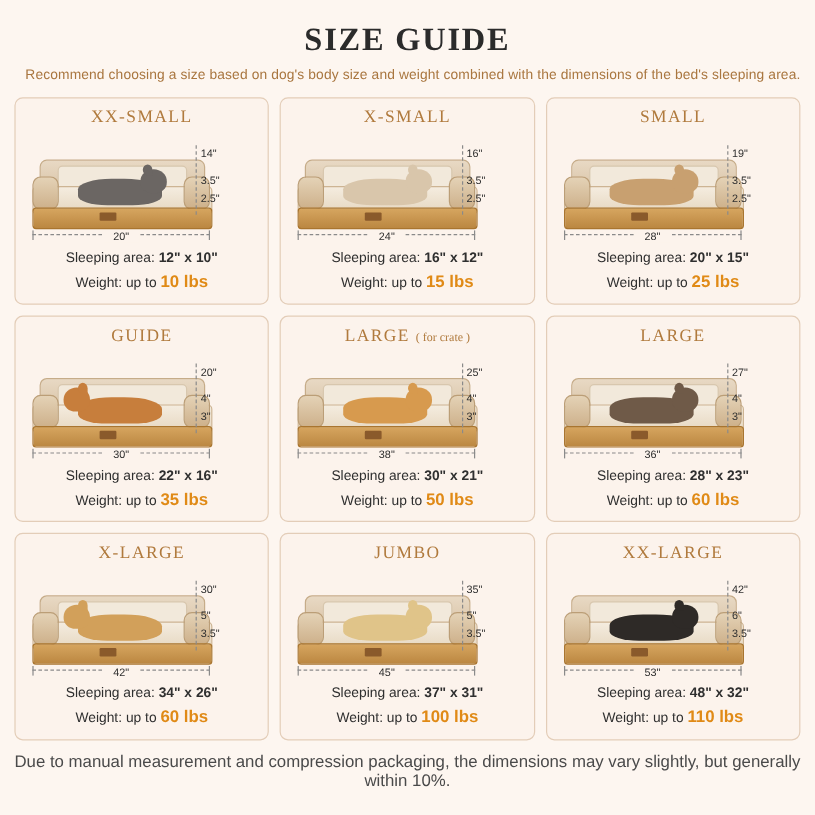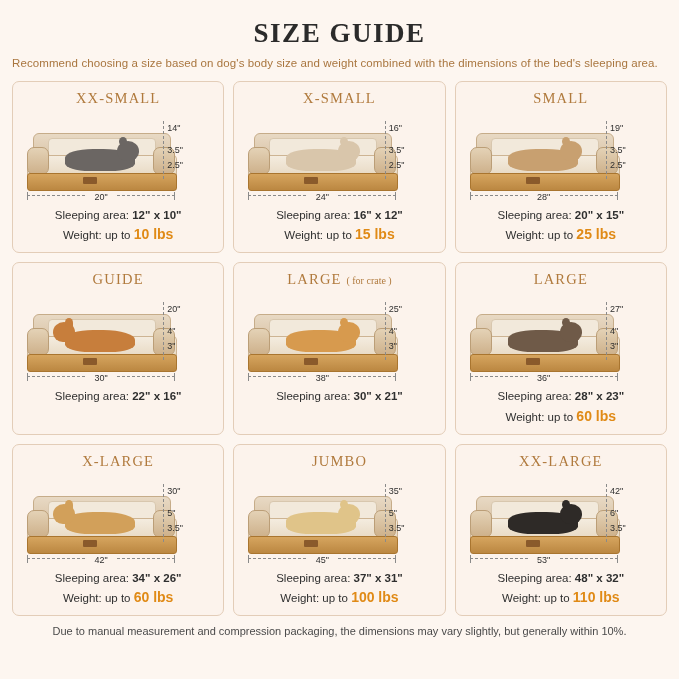--- a/index.html
+++ b/index.html
@@ -25,21 +25,21 @@
   .title {
     text-align: center;
     font-family: "Liberation Serif", serif;
     font-size: 27px;
     font-weight: bold;
     letter-spacing: 1.5px;
     color: #2b2b2b;
     margin: 6px 0 8px 0;
   }
   .subtitle {
-    text-align: left;
+    text-align: right;
     font-size: 11.5px;
     color: #a9763f;
     margin-bottom: 12px;
     letter-spacing: 0.1px;
   }
   .grid {
     flex: 1;
     display: grid;
     grid-template-columns: repeat(3, 1fr);
     grid-template-rows: repeat(3, 1fr);
@@ -242,21 +242,21 @@
   }
   .specs .label { color: #2f2f2f; }
   .specs .value { font-weight: bold; color: #2f2f2f; }
   .specs .weight {
     font-weight: bold;
     color: #e08a16;
     font-size: 14px;
   }
   .footer {
     text-align: center;
-    font-size: 11px;
+    font-size: 14px;
     color: #4a4a4a;
     margin-top: 9px;
     margin-bottom: 2px;
   }
 </style>
 </head>
 <body>
 
 <div class="page">
   <div class="title">SIZE GUIDE</div>
@@ -389,20 +389,21 @@
             <div class="dim-label" style="left:12px;top:26px;">4"</div>
             <div class="dim-label" style="left:12px;top:41px;">3"</div>
           </div>
           <div class="dims-h">
             <div class="dim-line-h"></div>
             <div class="dim-h-label">30"</div>
           </div>
         </div>
         <div class="specs">
           <div><span class="label">Sleeping area:</span> <span class="value">22" x 16"</span></div>
+          <div><span class="label">Weight:</span> <span class="label">up to</span> <span class="weight">35 lbs</span></div>
         </div>
       </div>
       <div class="card">
         <div class="card-title"><span>LARGE</span> <span class="note">( for crate )</span></div>
         <div class="figure">
           <div class="bed">
             <div class="backrest">
               <div class="backrest-inner"></div>
             </div>
             <div class="mattress"></div>
@@ -422,20 +423,21 @@
             <div class="dim-label" style="left:12px;top:26px;">4"</div>
             <div class="dim-label" style="left:12px;top:41px;">3"</div>
           </div>
           <div class="dims-h">
             <div class="dim-line-h"></div>
             <div class="dim-h-label">38"</div>
           </div>
         </div>
         <div class="specs">
           <div><span class="label">Sleeping area:</span> <span class="value">30" x 21"</span></div>
+          <div><span class="label">Weight:</span> <span class="label">up to</span> <span class="weight">50 lbs</span></div>
         </div>
       </div>
       <div class="card">
         <div class="card-title"><span>LARGE</span></div>
         <div class="figure">
           <div class="bed">
             <div class="backrest">
               <div class="backrest-inner"></div>
             </div>
             <div class="mattress"></div>

